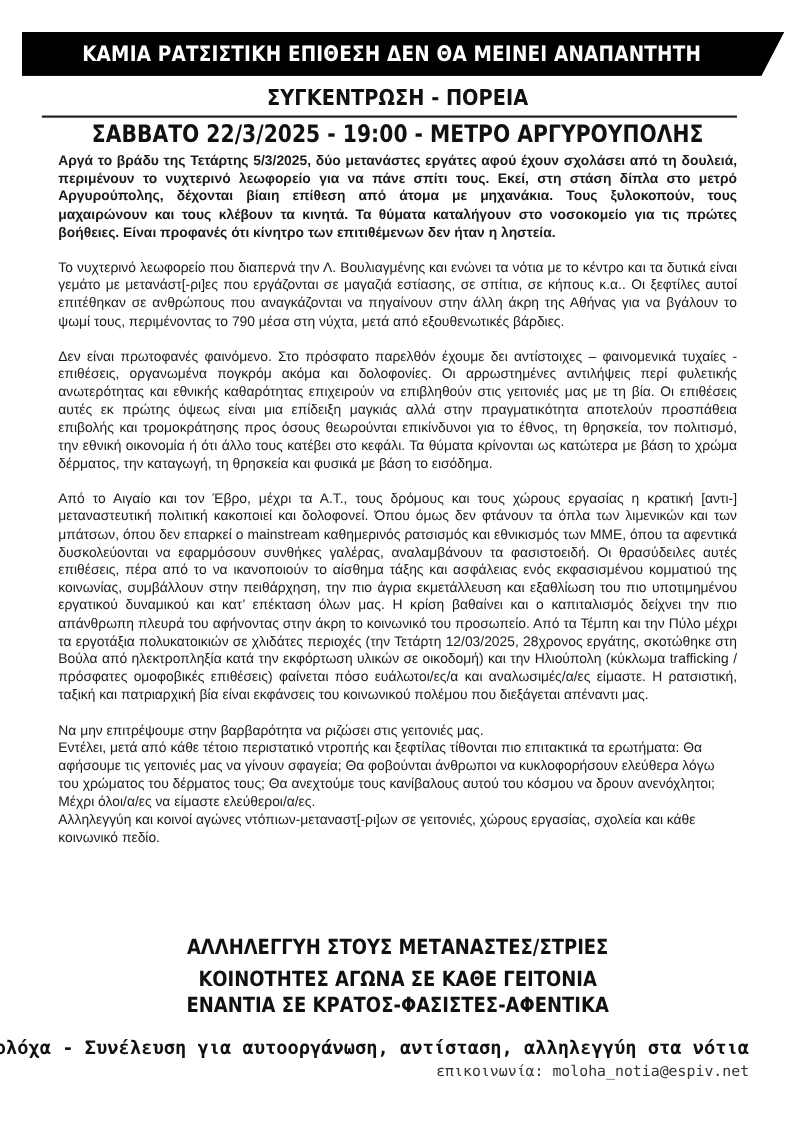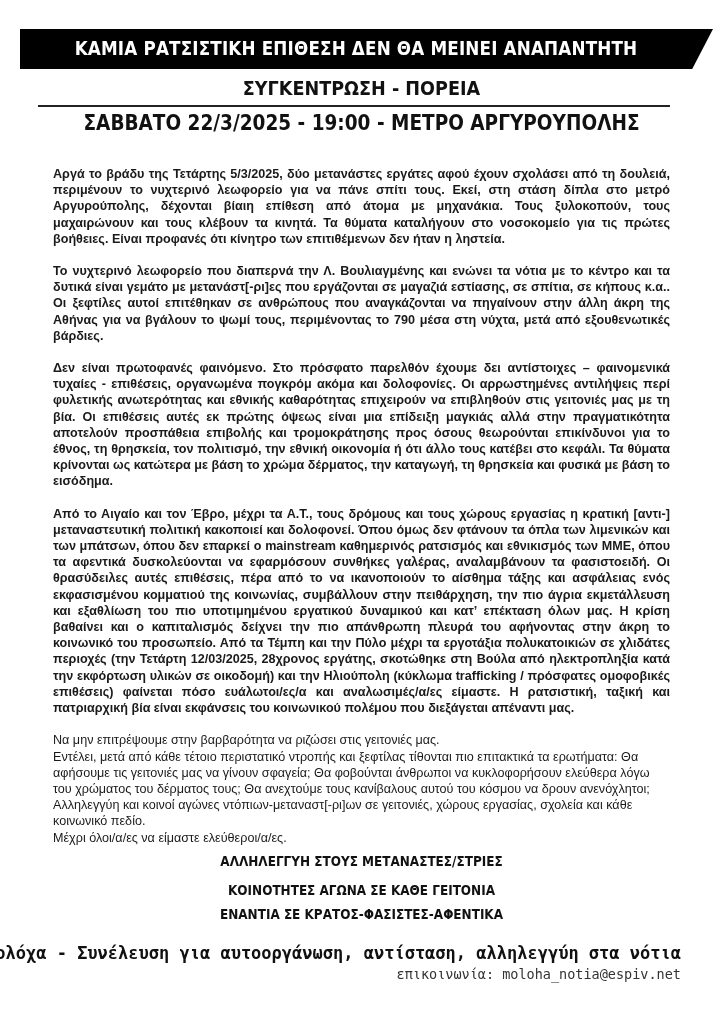--- a/index.html
+++ b/index.html
@@ -22,28 +22,28 @@
   }
   .divider { position: absolute; left: 38px; width: 632px; top: 105px; height: 2px; background: #222; }
   .dateline {
     position: absolute; left: 0; width: 723px; top: 108px; text-align: center;
     font-family: "DejaVu Sans", sans-serif; font-weight: bold; font-size: 22px;
     line-height: 30px; transform: scaleX(0.84); white-space: nowrap;
   }
   .body {
     position: absolute; left: 53px; top: 138px; width: 617px;
     font-family: "Liberation Sans", sans-serif; font-size: 12.6px; line-height: 16.2px;
-    text-align: justify; color: #1a1a1a; margin-top: 28px;
+    text-align: justify; color: #1a1a1a;
   }
-  .body p { margin: 0 0 16px 0; font-weight: bold; }
+  .body p { margin: 0 0 16px 0; }
   .body p.lead { font-weight: bold; }
   .body .closing-line { display: block; text-align: left; }
   .slogans {
     position: absolute; left: 0; width: 723px; top: 848px; text-align: center;
-    font-family: "DejaVu Sans", sans-serif; font-weight: bold; font-size: 14px;
+    font-family: "DejaVu Sans", sans-serif; font-weight: bold; font-size: 19px;
   }
   .slogans div { transform: scaleX(0.86); white-space: nowrap; }
   .slogans .s1 { line-height: 26px; margin-bottom: 4px; }
   .slogans .s2, .slogans .s3 { line-height: 24px; }
   .signature {
     position: absolute; right: 42px; top: 943px; text-align: right;
     font-family: "DejaVu Sans Mono", monospace; font-weight: bold; font-size: 17px;
     white-space: nowrap;
   }
   .contact {
@@ -63,22 +63,22 @@
 <div class="dateline">ΣΑΒΒΑΤΟ 22/3/2025 - 19:00 - ΜΕΤΡΟ ΑΡΓΥΡΟΥΠΟΛΗΣ</div>
 
 <div class="body">
   <p class="lead">Αργά το βράδυ της Τετάρτης 5/3/2025, δύο μετανάστες εργάτες αφού έχουν σχολάσει από τη δουλειά, περιμένουν το νυχτερινό λεωφορείο για να πάνε σπίτι τους. Εκεί, στη στάση δίπλα στο μετρό Αργυρούπολης, δέχονται βίαιη επίθεση από άτομα με μηχανάκια. Τους ξυλοκοπούν, τους μαχαιρώνουν και τους κλέβουν τα κινητά. Τα θύματα καταλήγουν στο νοσοκομείο για τις πρώτες βοήθειες. Είναι προφανές ότι κίνητρο των επιτιθέμενων δεν ήταν η ληστεία.</p>
   <p>Το νυχτερινό λεωφορείο που διαπερνά την Λ. Βουλιαγμένης και ενώνει τα νότια με το κέντρο και τα δυτικά είναι γεμάτο με μετανάστ[-ρι]ες που εργάζονται σε μαγαζιά εστίασης, σε σπίτια, σε κήπους κ.α.. Οι ξεφτίλες αυτοί επιτέθηκαν σε ανθρώπους που αναγκάζονται να πηγαίνουν στην άλλη άκρη της Αθήνας για να βγάλουν το ψωμί τους, περιμένοντας το 790 μέσα στη νύχτα, μετά από εξουθενωτικές βάρδιες.</p>
   <p>Δεν είναι πρωτοφανές φαινόμενο. Στο πρόσφατο παρελθόν έχουμε δει αντίστοιχες – φαινομενικά τυχαίες - επιθέσεις, οργανωμένα πογκρόμ ακόμα και δολοφονίες. Οι αρρωστημένες αντιλήψεις περί φυλετικής ανωτερότητας και εθνικής καθαρότητας επιχειρούν να επιβληθούν στις γειτονιές μας με τη βία. Οι επιθέσεις αυτές εκ πρώτης όψεως είναι μια επίδειξη μαγκιάς αλλά στην πραγματικότητα αποτελούν προσπάθεια επιβολής και τρομοκράτησης προς όσους θεωρούνται επικίνδυνοι για το έθνος, τη θρησκεία, τον πολιτισμό, την εθνική οικονομία ή ότι άλλο τους κατέβει στο κεφάλι. Τα θύματα κρίνονται ως κατώτερα με βάση το χρώμα δέρματος, την καταγωγή, τη θρησκεία και φυσικά με βάση το εισόδημα.</p>
   <p>Από το Αιγαίο και τον Έβρο, μέχρι τα Α.Τ., τους δρόμους και τους χώρους εργασίας η κρατική [αντι-] μεταναστευτική πολιτική κακοποιεί και δολοφονεί. Όπου όμως δεν φτάνουν τα όπλα των λιμενικών και των μπάτσων, όπου δεν επαρκεί ο mainstream καθημερινός ρατσισμός και εθνικισμός των ΜΜΕ, όπου τα αφεντικά δυσκολεύονται να εφαρμόσουν συνθήκες γαλέρας, αναλαμβάνουν τα φασιστοειδή. Οι θρασύδειλες αυτές επιθέσεις, πέρα από το να ικανοποιούν το αίσθημα τάξης και ασφάλειας ενός εκφασισμένου κομματιού της κοινωνίας, συμβάλλουν στην πειθάρχηση, την πιο άγρια εκμετάλλευση και εξαθλίωση του πιο υποτιμημένου εργατικού δυναμικού και κατ’ επέκταση όλων μας. Η κρίση βαθαίνει και ο καπιταλισμός δείχνει την πιο απάνθρωπη πλευρά του αφήνοντας στην άκρη το κοινωνικό του προσωπείο. Από τα Τέμπη και την Πύλο μέχρι τα εργοτάξια πολυκατοικιών σε χλιδάτες περιοχές (την Τετάρτη 12/03/2025, 28χρονος εργάτης, σκοτώθηκε στη Βούλα από ηλεκτροπληξία κατά την εκφόρτωση υλικών σε οικοδομή) και την Ηλιούπολη (κύκλωμα trafficking / πρόσφατες ομοφοβικές επιθέσεις) φαίνεται πόσο ευάλωτοι/ες/α και αναλωσιμές/α/ες είμαστε. Η ρατσιστική, ταξική και πατριαρχική βία είναι εκφάνσεις του κοινωνικού πολέμου που διεξάγεται απέναντι μας.</p>
   <div>
     <span class="closing-line">Να μην επιτρέψουμε στην βαρβαρότητα να ριζώσει στις γειτονιές μας.</span>
     <span class="closing-line">Εντέλει, μετά από κάθε τέτοιο περιστατικό ντροπής και ξεφτίλας τίθονται πιο επιτακτικά τα ερωτήματα: Θα αφήσουμε τις γειτονιές μας να γίνουν σφαγεία; Θα φοβούνται άνθρωποι να κυκλοφορήσουν ελεύθερα λόγω του χρώματος του δέρματος τους; Θα ανεχτούμε τους κανίβαλους αυτού του κόσμου να δρουν ανενόχλητοι;</span>
+    <span class="closing-line">Μέχρι όλοι/α/ες να είμαστε ελεύθεροι/α/ες.</span>
     <span class="closing-line">Αλληλεγγύη και κοινοί αγώνες ντόπιων-μεταναστ[-ρι]ων σε γειτονιές, χώρους εργασίας, σχολεία και κάθε κοινωνικό πεδίο.</span>
-    <span class="closing-line">Μέχρι όλοι/α/ες να είμαστε ελεύθεροι/α/ες.</span>
   </div>
 </div>
 
 <div class="slogans">
   <div class="s1">ΑΛΛΗΛΕΓΓΥΗ ΣΤΟΥΣ ΜΕΤΑΝΑΣΤΕΣ/ΣΤΡΙΕΣ</div>
   <div class="s2">ΚΟΙΝΟΤΗΤΕΣ ΑΓΩΝΑ ΣΕ ΚΑΘΕ ΓΕΙΤΟΝΙΑ</div>
   <div class="s3">ΕΝΑΝΤΙΑ ΣΕ ΚΡΑΤΟΣ-ΦΑΣΙΣΤΕΣ-ΑΦΕΝΤΙΚΑ</div>
 </div>
 
 <div class="signature">Μολόχα - Συνέλευση για αυτοοργάνωση, αντίσταση, αλληλεγγύη στα νότια</div>

